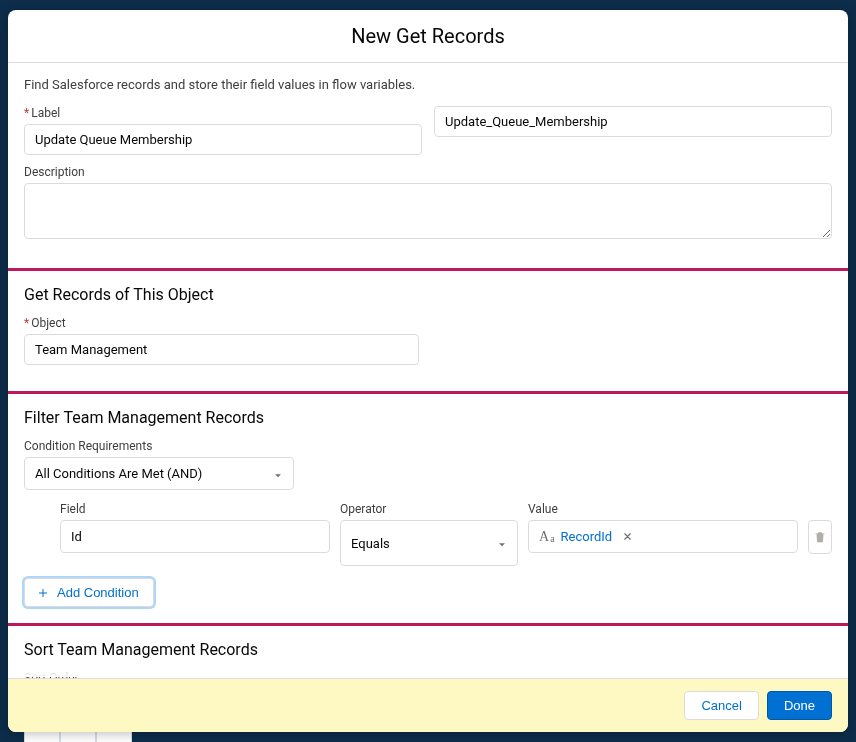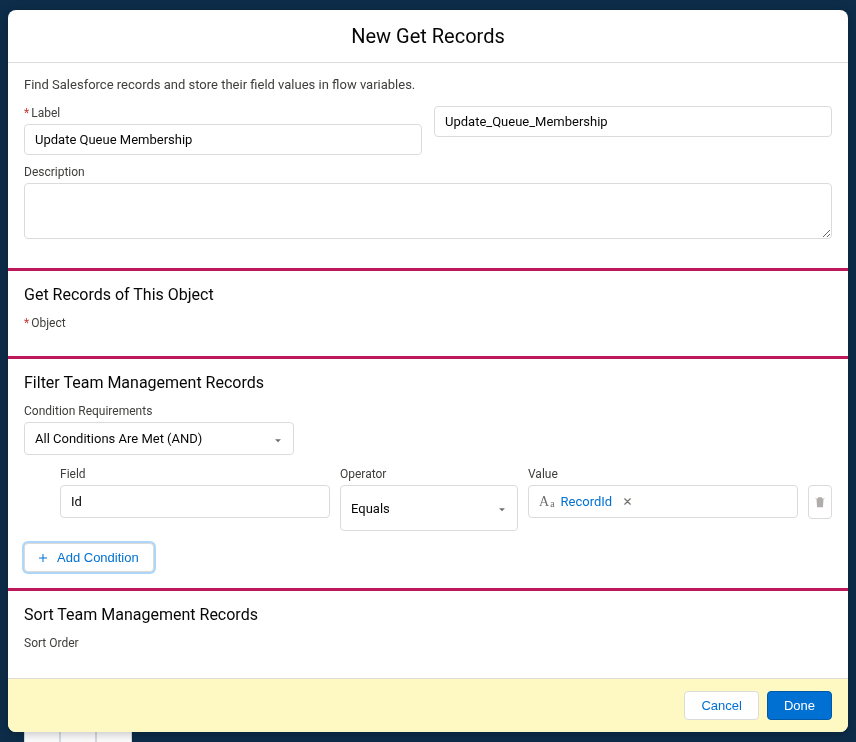--- a/index.html
+++ b/index.html
@@ -276,20 +276,21 @@
         <textarea class="text-area" style=""></textarea>
       </div>
     </div>
 
     <div class="section">
       <div class="section-title">Get Records of This Object</div>
       <div class="form-group">
         <label class="form-label">
           <span class="required-asterisk">*</span><span>Object</span>
         </label>
+        <input type="text" class="text-input object-input" value="Team Management" style="">
       </div>
     </div>
 
     <div class="section">
       <div class="section-title">Filter Team Management Records</div>
 
       <div class="form-group">
         <label class="form-label">Condition Requirements</label>
         <div class="text-input select-box">
           <span>All Conditions Are Met (AND)</span>

